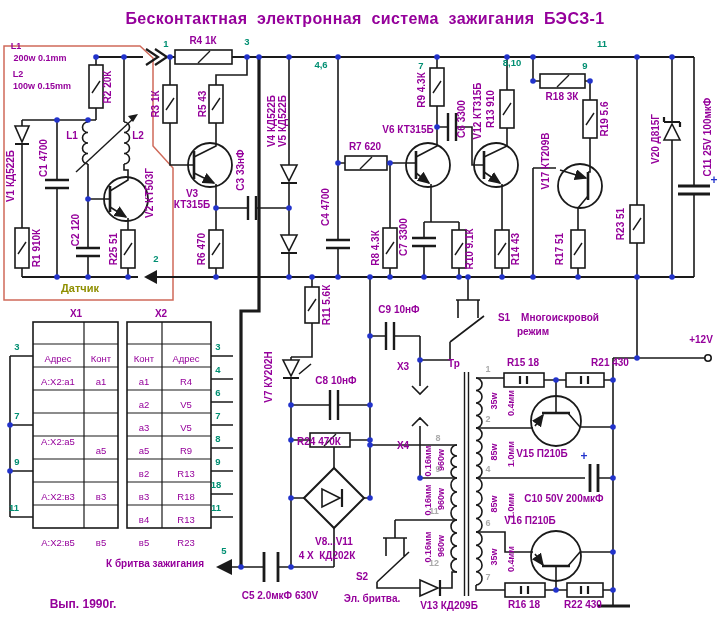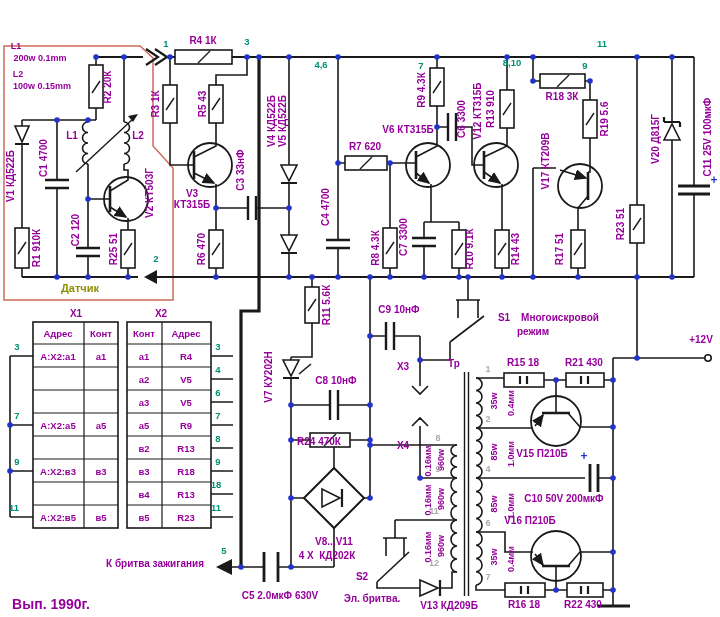--- a/index.html
+++ b/index.html
@@ -8,22 +8,22 @@
   svg{position:absolute;left:0;top:0;}
   .lbl{position:absolute;transform:translate(-50%,-50%);white-space:pre;font-weight:bold;
        font-size:10px;color:#95009b;line-height:1.05;text-align:center;}
   .v{transform:translate(-50%,-50%) rotate(-90deg);}
   .t{color:#008f72;font-size:9.5px;}
   .g{color:#aaaaaa;font-size:9px;}
   .b{color:#2233cc;font-size:12px;}
   .o{color:#8f8f00;font-size:11px;}
   .title{font-size:16px;letter-spacing:.4px;}
   .small{font-size:9px;}
-  .foot{font-size:14px;}
-  .cell{position:absolute;transform:translate(-50%,-50%);font-weight:bold;font-size:9.5px;color:#95009b;white-space:pre;}
+  .foot{font-size:12px;margin-left:32px;}
+  .cell{position:absolute;transform:translate(-50%,-50%);font-weight:normal;font-size:9.5px;color:#95009b;white-space:pre;margin-top:25px;}
 </style>
 </head>
 <body>
 
 <div id="page">
 
 <svg width="720" height="617" viewBox="0 0 720 617">
   <defs>
     <marker id="arr" markerWidth="9" markerHeight="7" refX="7" refY="3.5" orient="auto">
       <path d="M0,0 L8,3.5 L0,7 Z" fill="#1a1a1a"></path>
@@ -265,20 +265,21 @@
     <circle cx="613" cy="478" r="2.8"></circle>
         <circle cx="613" cy="552" r="2.8"></circle>
         <circle cx="556" cy="590" r="2.8"></circle>
     <circle cx="613" cy="590" r="2.8"></circle>
         <circle cx="637" cy="358" r="2.8"></circle>
     <circle cx="10" cy="425" r="2.8"></circle>
         <circle cx="10" cy="471" r="2.8"></circle>
   </g>
 </svg>
 
+<div class="lbl title" style="left:365px;top:19px">Бесконтактная  электронная  система  зажигания  БЭСЗ-1</div>
 
 <div class="lbl small" style="left:16px;top:47px">L1</div>
 <div class="lbl small" style="left:40px;top:59px">200w 0.1mm</div>
 <div class="lbl small" style="left:18px;top:75px">L2</div>
 <div class="lbl small" style="left:42px;top:87px">100w 0.15mm</div>
 
 <div class="lbl v" style="left:11px;top:176px">V1 КД522Б</div>
 <div class="lbl v" style="left:44px;top:158px">C1 4700</div>
 <div class="lbl v" style="left:37px;top:248px">R1 910К</div>
 <div class="lbl v" style="left:76px;top:230px">C2 120</div>
@@ -325,21 +326,21 @@
 <div class="lbl" style="left:319px;top:442px">R24 470К</div>
 <div class="lbl" style="left:403px;top:367px">X3</div>
 <div class="lbl" style="left:403px;top:446px">X4</div>
 
 <div class="lbl" style="left:504px;top:318px">S1</div>
 <div class="lbl" style="left:560px;top:318px">Многоискровой</div>
 <div class="lbl" style="left:533px;top:332px">режим</div>
 <div class="lbl" style="left:454px;top:364px">Тр</div>
 
 <div class="lbl" style="left:523px;top:363px">R15 18</div>
-<div class="lbl" style="left:584px;top:363px">R21 430</div>
+<div class="lbl" style="left:610px;top:363px">R21 430</div>
 <div class="lbl" style="left:542px;top:454px">V15 П210Б</div>
 <div class="lbl b" style="left:584px;top:456px">+</div>
 <div class="lbl" style="left:564px;top:499px">C10 50V 200мкФ</div>
 <div class="lbl" style="left:530px;top:521px">V16 П210Б</div>
 <div class="lbl" style="left:524px;top:605px">R16 18</div>
 <div class="lbl" style="left:583px;top:605px">R22 430</div>
 <div class="lbl" style="left:449px;top:606px">V13 КД209Б</div>
 <div class="lbl" style="left:362px;top:577px">S2</div>
 <div class="lbl" style="left:372px;top:599px">Эл. бритва.</div>
 <div class="lbl" style="left:334px;top:542px">V8...V11</div>
@@ -386,21 +387,21 @@
 
 <div class="lbl" style="left:76px;top:314px">Х1</div>
 <div class="lbl" style="left:161px;top:314px">Х2</div>
 <div class="cell" style="left:58px;top:333px">Адрес</div>
 <div class="cell" style="left:101px;top:333px">Конт</div>
 <div class="cell" style="left:144px;top:333px">Конт</div>
 <div class="cell" style="left:186px;top:333px">Адрес</div>
 
 <div class="cell" style="left:58px;top:356px">А:Х2:а1</div>
 <div class="cell" style="left:101px;top:356px">а1</div>
-<div class="cell" style="left:58px;top:425px">А:Х2:а5</div>
+<div class="cell" style="left:58px;top:416px">А:Х2:а5</div>
 <div class="cell" style="left:101px;top:425px">а5</div>
 <div class="cell" style="left:58px;top:471px">А:Х2:в3</div>
 <div class="cell" style="left:101px;top:471px">в3</div>
 <div class="cell" style="left:58px;top:517px">А:Х2:в5</div>
 <div class="cell" style="left:101px;top:517px">в5</div>
 
 <div class="cell" style="left:144px;top:356px">а1</div>
 <div class="cell" style="left:186px;top:356px">R4</div>
 <div class="cell" style="left:144px;top:379px">а2</div>
 <div class="cell" style="left:186px;top:379px">V5</div>

